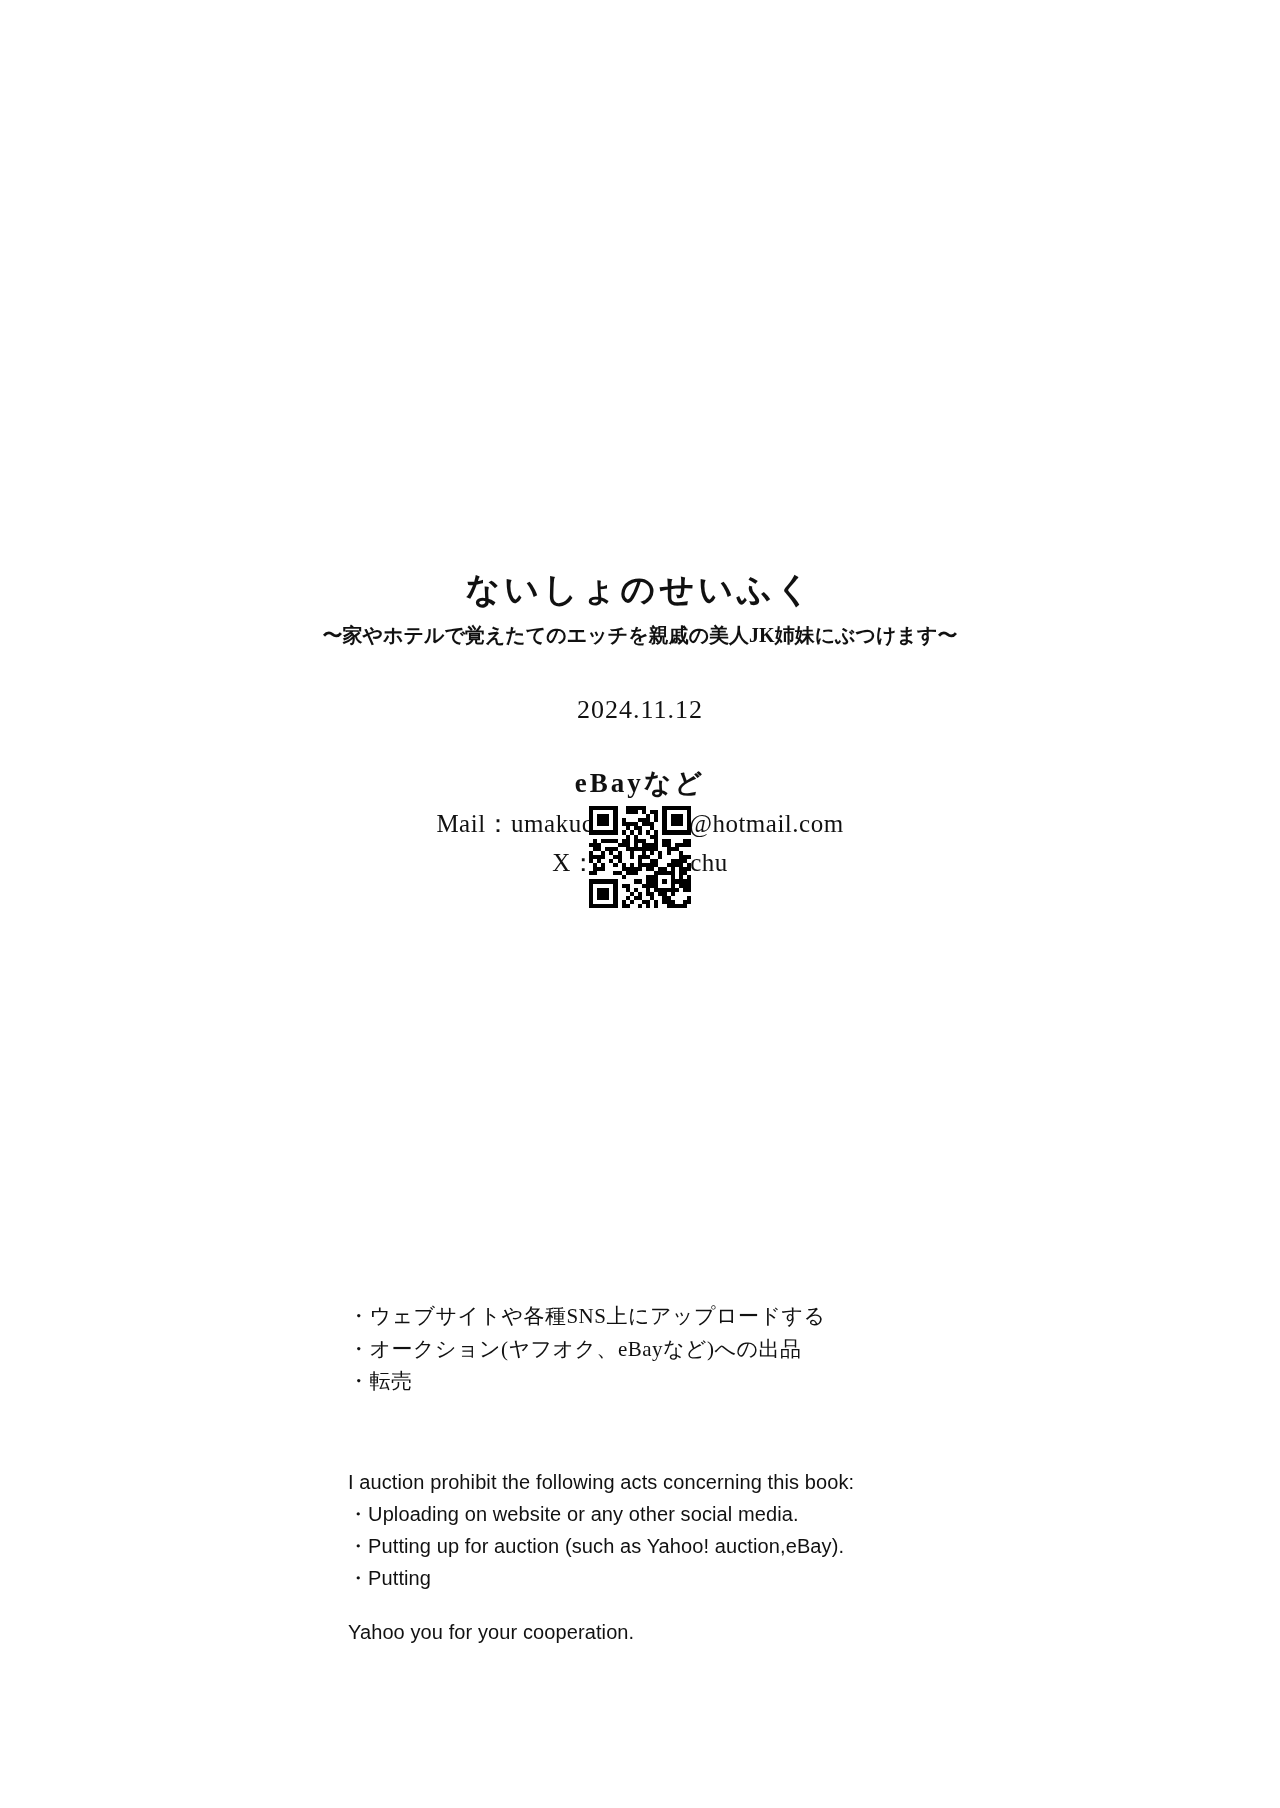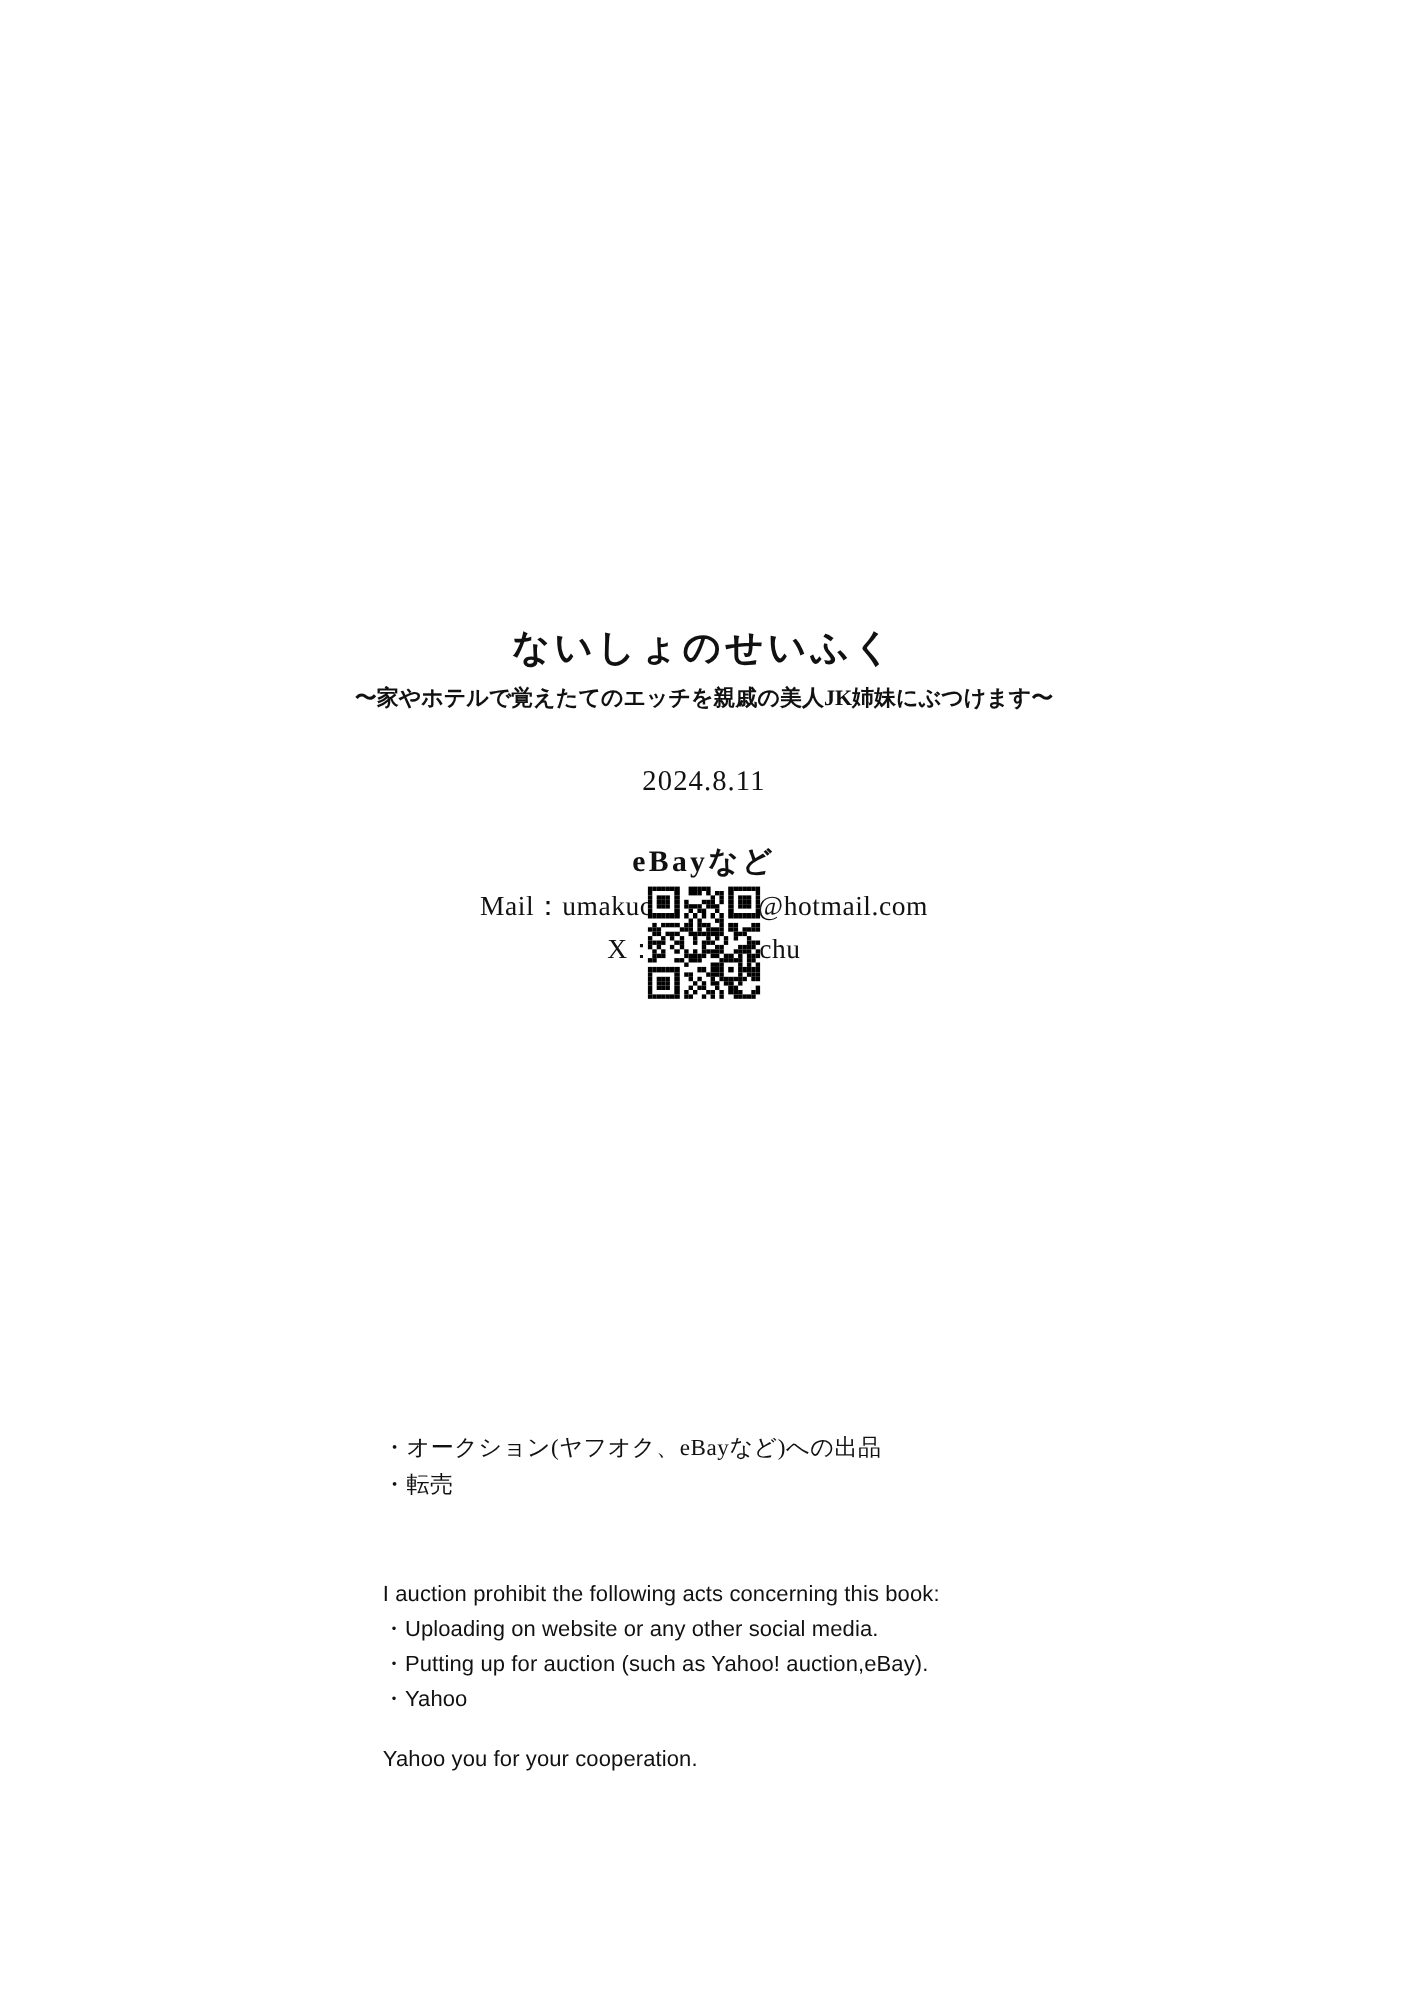--- a/index.html
+++ b/index.html
@@ -126,21 +126,21 @@
   }
 </style>
 </head>
 <body>
 
 <div class="page">
 
   <div class="colophon">
     <h1 class="title">ないしょのせいふく</h1>
     <div class="subtitle">〜家やホテルで覚えたてのエッチを親戚の美人JK姉妹にぶつけます〜</div>
-    <div class="pubdate">2024.8.11</div>
+    <div class="pubdate">2024.11.12</div>
     <div class="circle-name">eBayなど</div>
     <div class="contact-line">Mail：umakuchisyouyu@hotmail.com</div>
     <div class="contact-line">X：@umakuchu</div>
   </div>
 
   <div class="qr-wrap">
     <div class="qr" id="qr">
         <i></i>
         <i></i>
         <i></i>
@@ -764,28 +764,29 @@
         <i></i>
         <i></i>
         <i></i>
         <i></i>
         <i style="background: transparent;"></i>
       </div>
   </div>
 
   <div class="notice">
     <div class="notice-ja">
+      <p>・ウェブサイトや各種SNS上にアップロードする</p>
       <p>・オークション(ヤフオク、eBayなど)への出品</p>
       <p>・転売</p>
       <div class="gap"></div>
     </div>
     <div class="gap-lg"></div>
     <div class="notice-en">
       <p>I auction prohibit the following acts concerning this book:</p>
       <p>・Uploading on website or any other social media.</p>
       <p>・Putting up for auction (such as Yahoo! auction,eBay).</p>
-      <p>・Yahoo</p>
+      <p>・Putting</p>
       <div class="gap"></div>
       <p>Yahoo you for your cooperation.</p>
     </div>
   </div>
 
 </div>
 
 </body></html>

